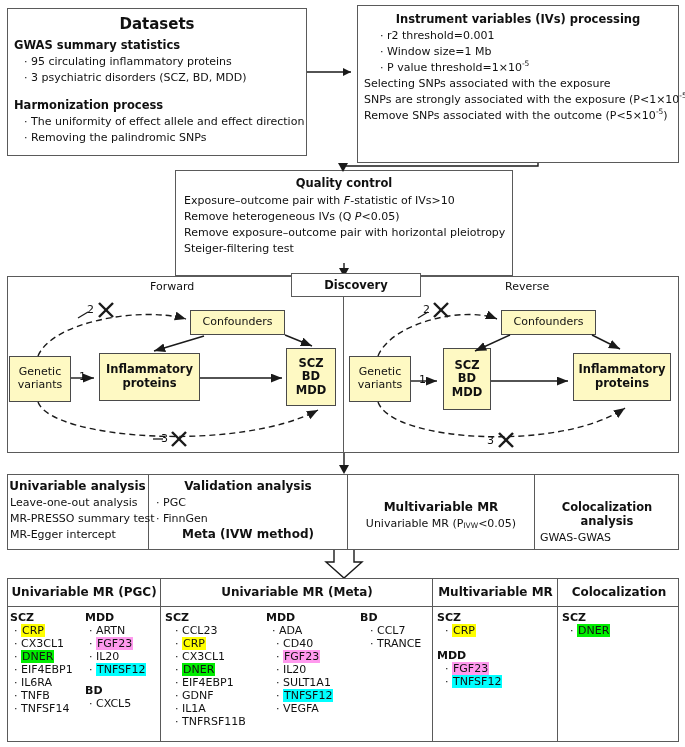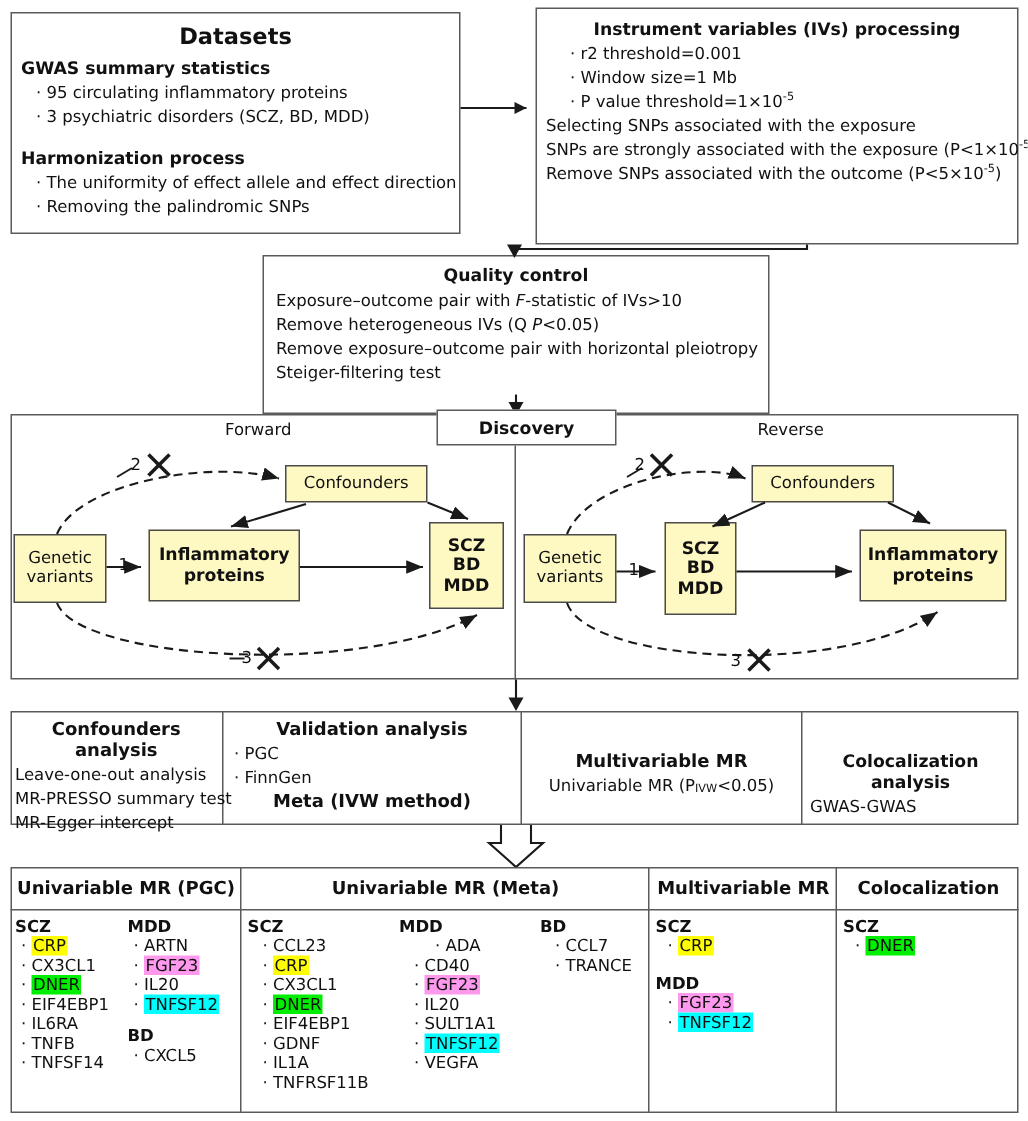--- a/index.html
+++ b/index.html
@@ -69,21 +69,21 @@
   </g>
   <polygon points="351,72 343,68 343,76" fill="#1a1a1a"></polygon>
   <polygon points="343,172 338,163 348,163" fill="#1a1a1a"></polygon>
   <polygon points="344,277 339,268 349,268" fill="#1a1a1a"></polygon>
 </svg>
 
 <div class="abs" style="left:7px;top:276px;width:672px;height:177px;border:1.3px solid #5a5a5a;"></div>
 
 <div class="ln" style="left:343px;top:292px;width:1.3px;height:161px;background:#5a5a5a;"></div>
 
-<div class="box" style="left:291px;top:273px;width:120px;height:24px;display:flex;align-items:center;justify-content:center;">
+<div class="box" style="left:291px;top:273px;width:130px;height:24px;display:flex;align-items:center;justify-content:center;">
   <span class="bld" style="font-size:11.5px;">Discovery</span>
 </div>
 
 <span class="abs" style="left:150px;top:280px;font-size:11px;">Forward</span>
 <span class="abs" style="left:505px;top:280px;font-size:11px;">Reverse</span>
 
 <div class="diagbox" style="left:9px;top:356px;width:62px;height:46px;font-size:11px;">
   <span>Genetic<br>variants</span>
 </div>
 <div class="diagbox" style="left:190px;top:310px;width:95px;height:25px;font-size:11px;">
@@ -179,21 +179,21 @@
 <span class="abs" style="left:419px;top:373px;font-size:11px;">1</span>
 <span class="abs" style="left:423px;top:303px;font-size:11px;">2</span>
 <span class="abs" style="left:487px;top:434px;font-size:11px;">3</span>
 
 <div class="abs" style="left:7px;top:474px;width:672px;height:76px;border:1.3px solid #5a5a5a;"></div>
 <div class="ln" style="left:148px;top:474px;width:1.3px;height:76px;background:#5a5a5a;"></div>
 <div class="ln" style="left:347px;top:474px;width:1.3px;height:76px;background:#5a5a5a;"></div>
 <div class="ln" style="left:534px;top:474px;width:1.3px;height:76px;background:#5a5a5a;"></div>
 
 <div class="abs" style="left:8px;top:476px;width:139px;height:72px;">
-  <span class="secthead" style="display:block;margin-top:3px;">Confounders analysis</span>
+  <span class="secthead" style="display:block;margin-top:3px;">Univariable analysis</span>
   <span class="li" style="display:block;margin:3px 0 0 2px;">Leave-one-out analysis</span>
   <span class="li" style="display:block;margin:3px 0 0 2px;">MR-PRESSO summary test</span>
   <span class="li" style="display:block;margin:3px 0 0 2px;">MR-Egger intercept</span>
 </div>
 
 <div class="abs" style="left:150px;top:476px;width:196px;height:72px;">
   <span class="secthead" style="display:block;margin-top:3px;">Validation analysis</span>
   <span class="li" style="display:block;margin:3px 0 0 6px;">· <span>PGC</span></span>
   <span class="li" style="display:block;margin:3px 0 0 6px;">· <span>FinnGen</span></span>
   <span class="secthead" style="display:block;margin-top:2px;">Meta (IVW method)</span>
@@ -253,21 +253,21 @@
   <span class="li" style="display:block;margin-left:10px;">· <span>CX3CL1</span></span>
   <span class="li" style="display:block;margin-left:10px;">· <span class="hl" style="background:#00ee00;">DNER</span></span>
   <span class="li" style="display:block;margin-left:10px;">· <span>EIF4EBP1</span></span>
   <span class="li" style="display:block;margin-left:10px;">· <span>GDNF</span></span>
   <span class="li" style="display:block;margin-left:10px;">· <span>IL1A</span></span>
   <span class="li" style="display:block;margin-left:10px;">· <span>TNFRSF11B</span></span>
 </div>
 
 <div class="abs" style="left:266px;top:611px;width:100px;">
   <span class="grp" style="display:block;">MDD</span>
-  <span class="li" style="display:block;margin-left:24px;">· <span>ADA</span></span>
+  <span class="li" style="display:block;margin-left:6px;">· <span>ADA</span></span>
   <span class="li" style="display:block;margin-left:10px;">· <span>CD40</span></span>
   <span class="li" style="display:block;margin-left:10px;">· <span class="hl" style="background:#ff99ee;">FGF23</span></span>
   <span class="li" style="display:block;margin-left:10px;">· <span>IL20</span></span>
   <span class="li" style="display:block;margin-left:10px;">· <span>SULT1A1</span></span>
   <span class="li" style="display:block;margin-left:10px;">· <span class="hl" style="background:#00ffff;">TNFSF12</span></span>
   <span class="li" style="display:block;margin-left:10px;">· <span>VEGFA</span></span>
 </div>
 
 <div class="abs" style="left:360px;top:611px;width:75px;">
   <span class="grp" style="display:block;">BD</span>

